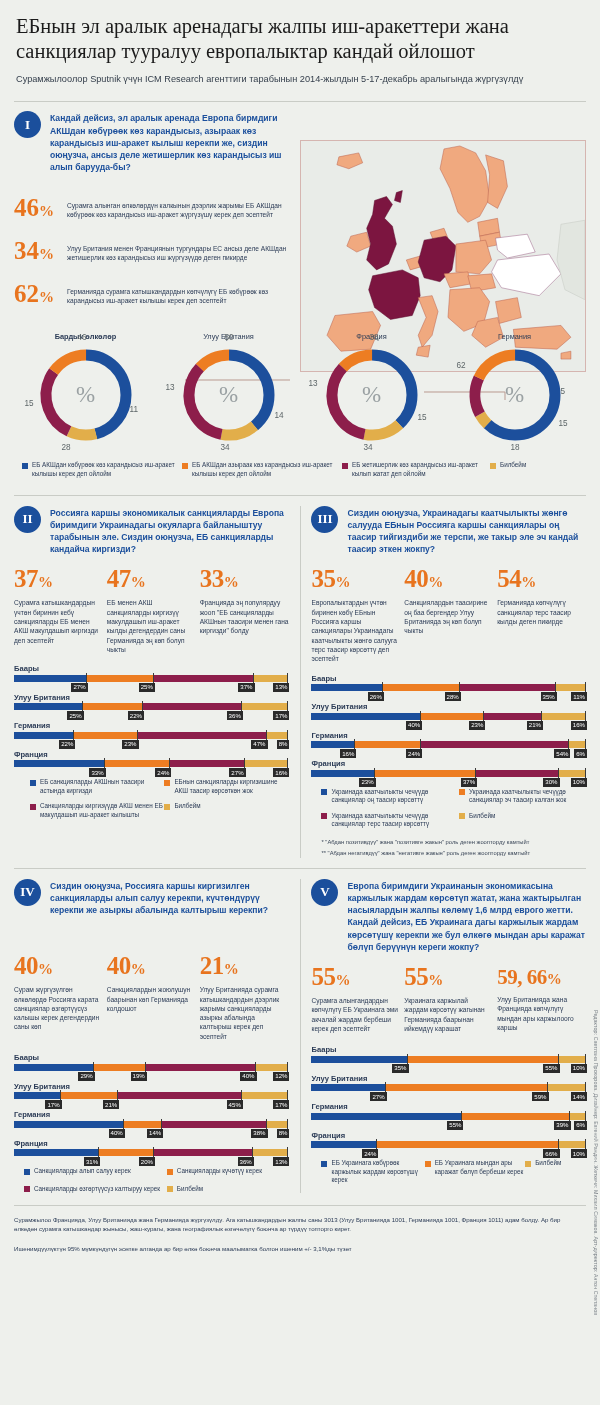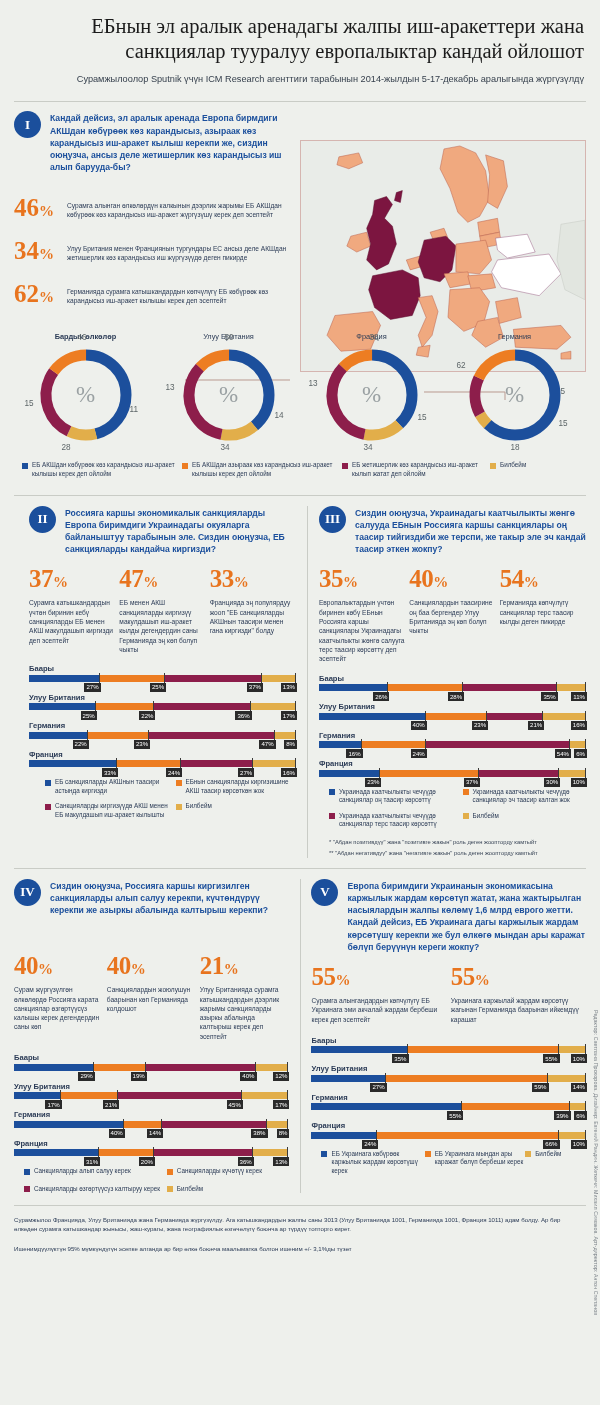--- a/index.html
+++ b/index.html
@@ -7,21 +7,21 @@
     width: 600px; height: 1405px;
     background: #eef0ec;
     font-family: "Liberation Sans", sans-serif;
     color: #2b3b56;
     position: relative;
     overflow: hidden;
   }
   .page { width: 600px; height: 1405px; position: relative; padding: 0 14px; }
 
   
-  .header { padding: 14px 2px 8px 2px; text-align: right; }
+  .header { padding: 14px 2px 8px 2px; }
   .title {
     font-family: "Liberation Serif", serif;
     font-size: 20.5px;
     line-height: 25px;
     color: #1b1b1b;
     font-weight: 400;
   }
   .subtitle {
     margin-top: 9px;
     font-size: 9.2px;
@@ -307,21 +307,21 @@
       <div class="leg-text">ЕБ жетишерлик көз карандысыз иш-аракет кылып жатат деп ойлойм</div>
     </div>
     <div class="leg-item" style="width:70px;">
       <div class="swatch" style="background:#e2ae4a"></div>
       <div class="leg-text">Билбейм</div>
     </div>
   </div>
 
   <div class="hrule" style="margin-top:16px;"></div>
 
-  <div class="cols" style="margin-top:10px;margin-left:15px;">
+  <div class="cols" style="margin-top:10px;">
 
     <div class="col">
       <div class="sec-head">
         <div class="numbadge">II</div>
         <div class="sec-q">Россияга каршы экономикалык санкцияларды Европа биримдиги Украинадагы окуяларга байланыштуу тарабынын эле. Сиздин оюңузча, ЕБ санкцияларды кандайча киргизди?</div>
       </div>
       <div class="stat-row" style="margin-top:11px;">
         <div class="stat">
           <div class="num"><span>37</span><span class="pc">%</span></div>
           <div class="txt">Сурамга катышкандардын үчтөн биринин кебү санкцияларды ЕБ менен АКШ макулдашып киргизди деп эсептейт</div>
@@ -718,20 +718,24 @@
       </div>
       <div class="stat-row" style="margin-top:11px;">
         <div class="stat">
           <div class="num"><span>55</span><span class="pc">%</span></div>
           <div class="txt">Сурамга алынгандардын көпчүлүгү ЕБ Украинага эми акчалай жардам бербеши керек деп эсептейт</div>
         </div>
         <div class="stat">
           <div class="num"><span>55</span><span class="pc">%</span></div>
           <div class="txt">Украинага каржылай жардам көрсөтүү жагынан Германияда баарынан ийкемдүү карашат</div>
         </div>
+        <div class="stat">
+          <div class="num" style="font-size:21px;"><span>59, 66</span><span class="pc">%</span></div>
+          <div class="txt">Улуу Британияда жана Францияда көпчүлүгү мындан ары каржылоого каршы</div>
+        </div>
       </div>
 
       <div style="margin-top:12px;">
         <div class="barrow">
           <div class="bar-label">Баары</div>
           <div class="bar">
             <div class="seg" style="background:#1c4f9c; width:35%">
                 <span class="tick"></span>
                 <span class="vallab">35%</span>
               </div>

